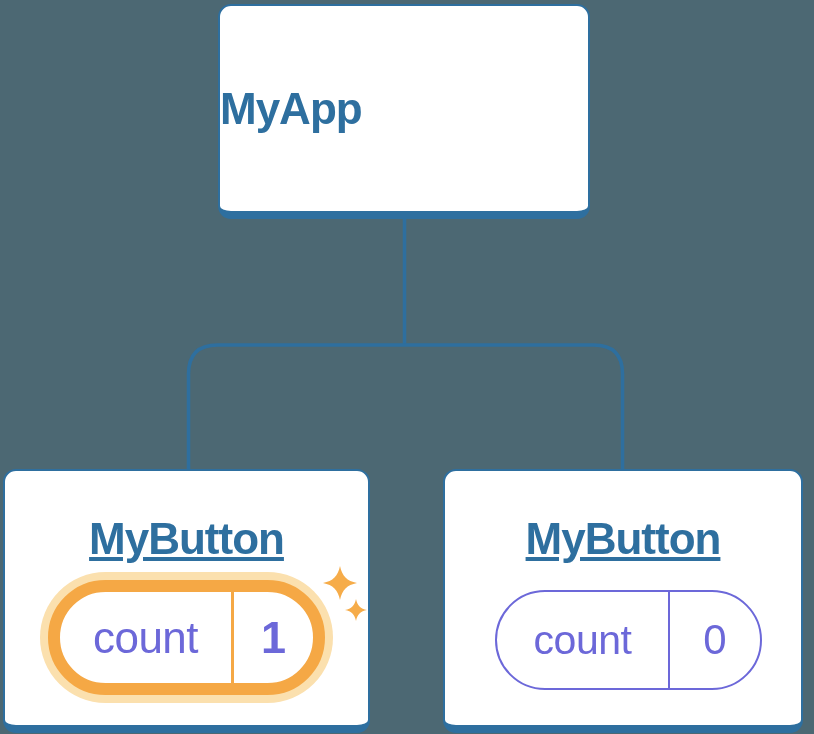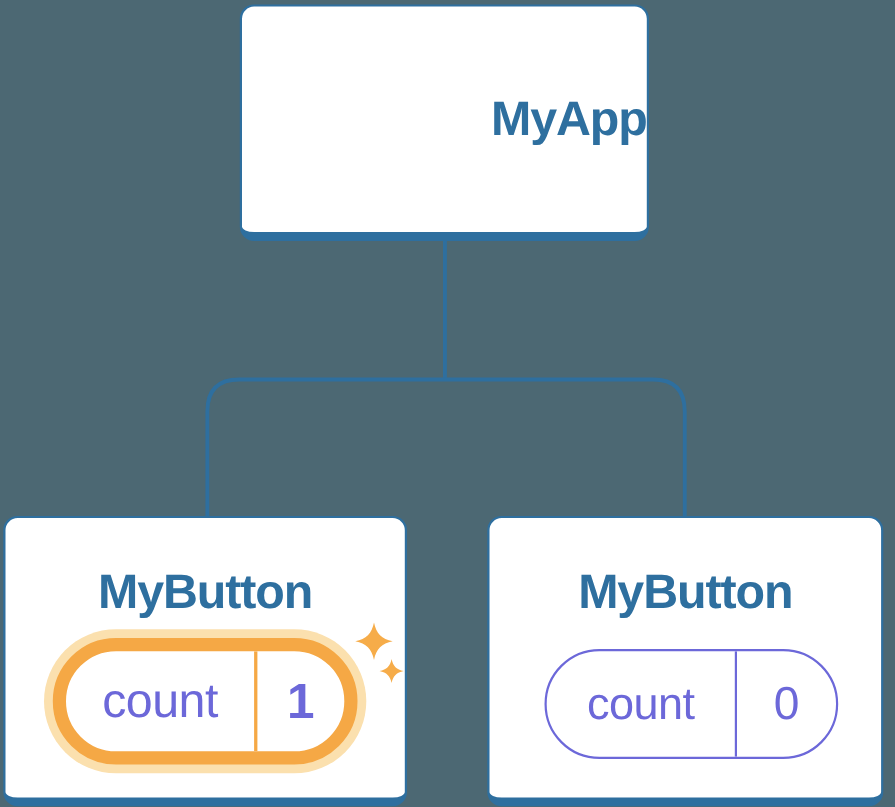--- a/index.html
+++ b/index.html
@@ -28,34 +28,35 @@
   }
   .node{
     position:absolute;
     background:#ffffff;
     border:2px solid var(--node-border);
     border-bottom-width:8px;
     border-radius:13px;
   }
   .node-root{
     left:218px;top:4px;width:372px;height:215px;
-    display:flex;align-items:center;justify-content:flex-end;
+    display:flex;align-items:center;justify-content:flex-start;
   }
   .node-child-left{left:3px;top:469px;width:367px;height:264px;}
   .node-child-right{left:443px;top:469px;width:360px;height:264px;}
   .node-title{
     color:var(--node-text);
     font-size:44px;
     font-weight:700;
     letter-spacing:-1px;
     line-height:1;
   }
   .child-title{
     position:absolute;left:0;top:46px;width:100%;
     text-align:center;
+    text-decoration:underline;
   }
   
   .pill-hl{
     position:absolute;
     left:43px;top:109px;
     width:277px;height:115px;
     background:#fff;
     border:12px solid var(--highlight-orange);
     border-radius:999px;
     box-shadow:0 0 0 8px var(--highlight-glow);

